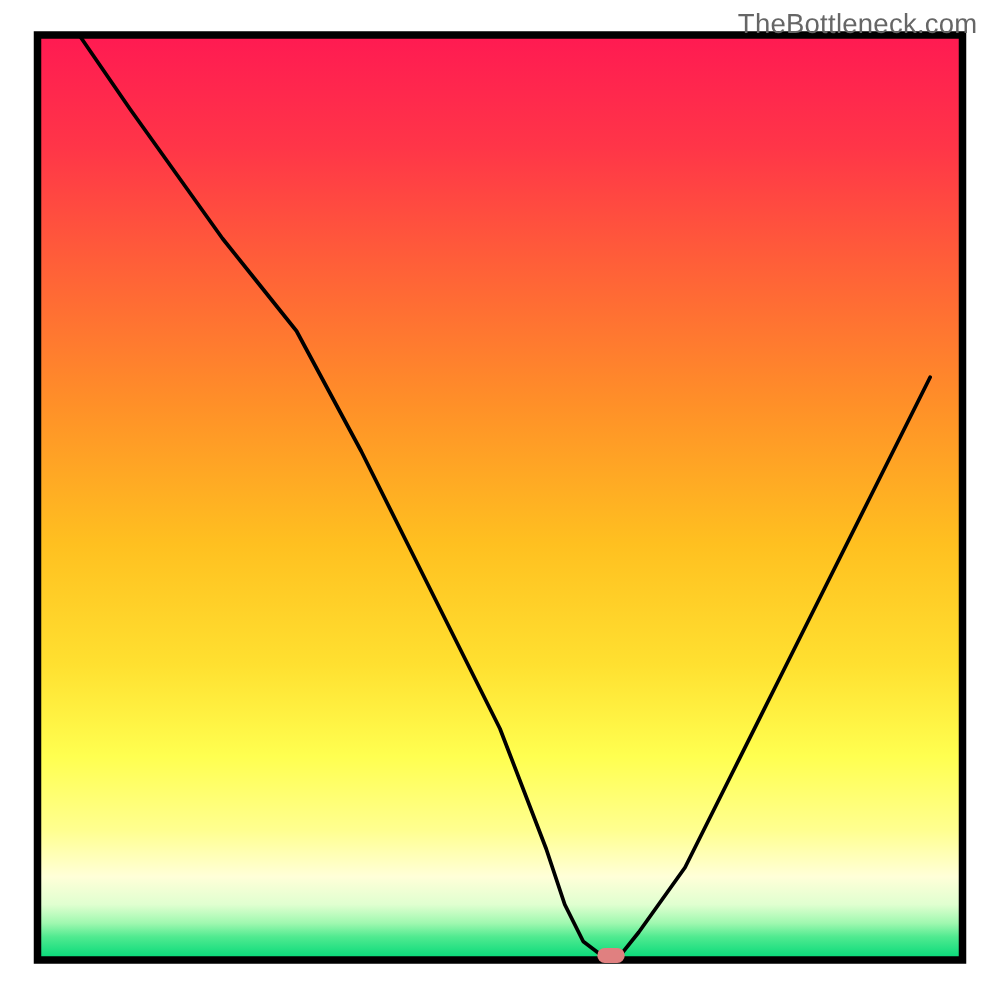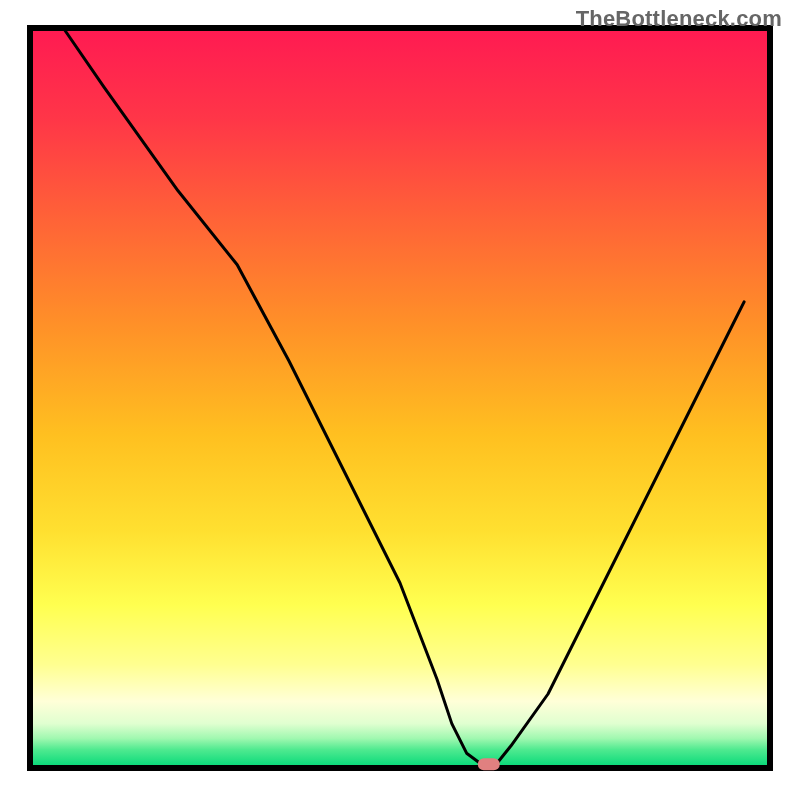--- a/index.html
+++ b/index.html
@@ -17,21 +17,21 @@
     left: 0;
     width: 800px;
     height: 800px;
   }
   .watermark {
     position: absolute;
     top: 6px;
     right: 18px;
     color: #666666;
     font-size: 22px;
-    font-weight: bold;
+    font-weight: normal;
     z-index: 10;
     letter-spacing: 0.2px;
   }
   svg {
     display: block;
   }
 </style>
 </head>
 <body>
 

